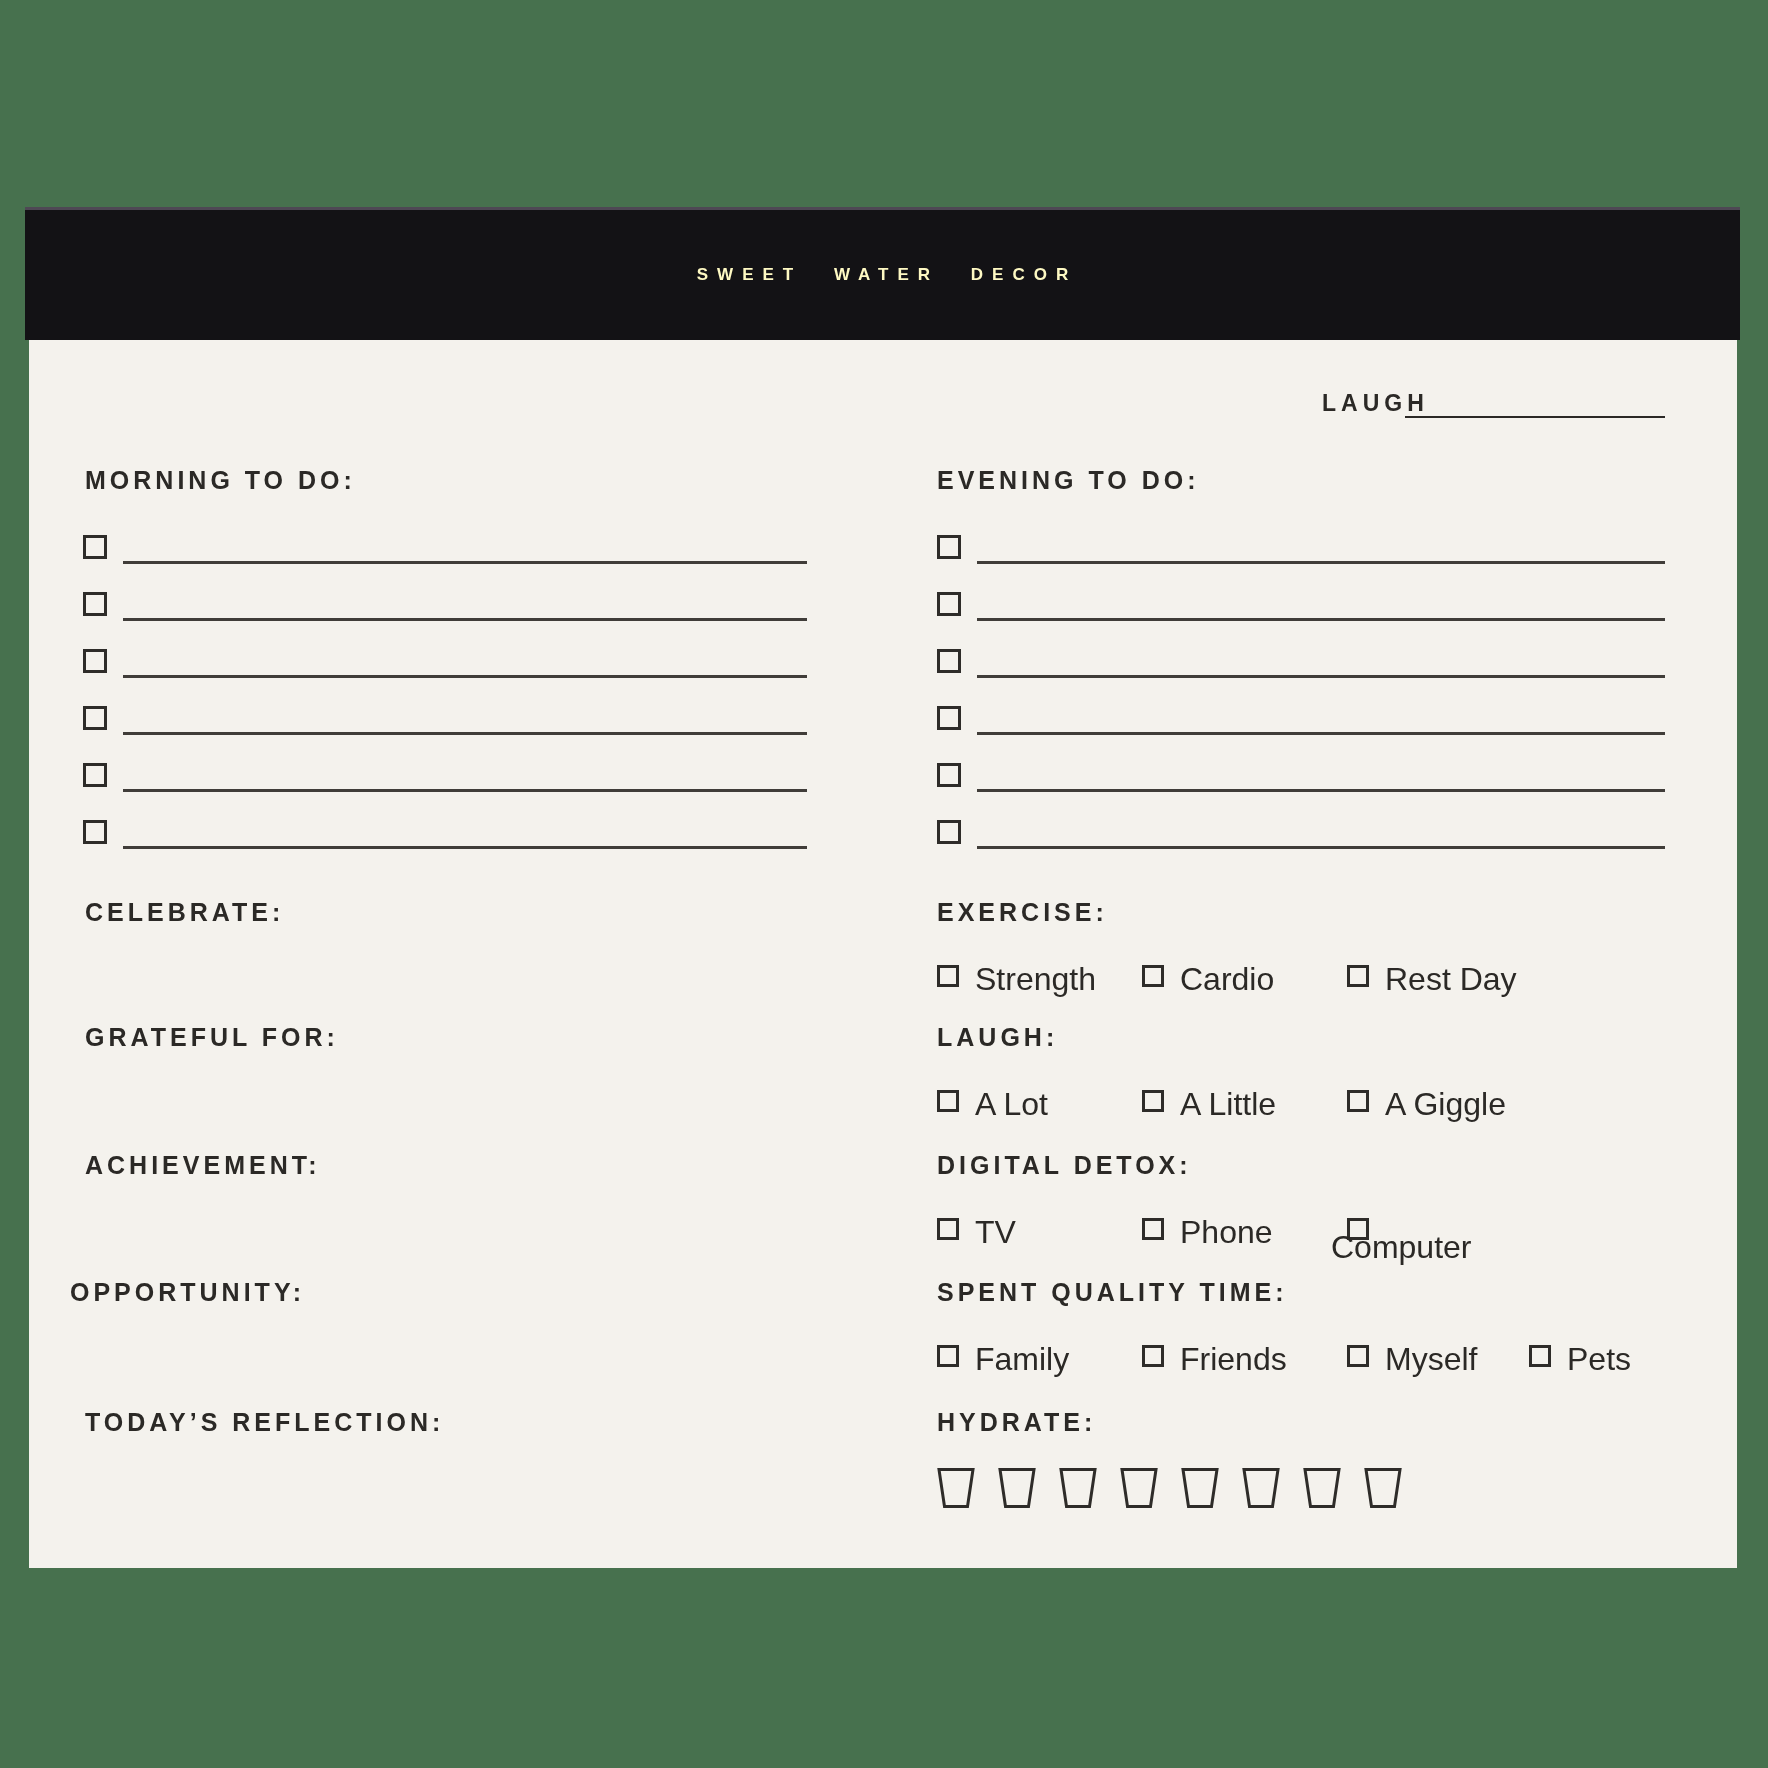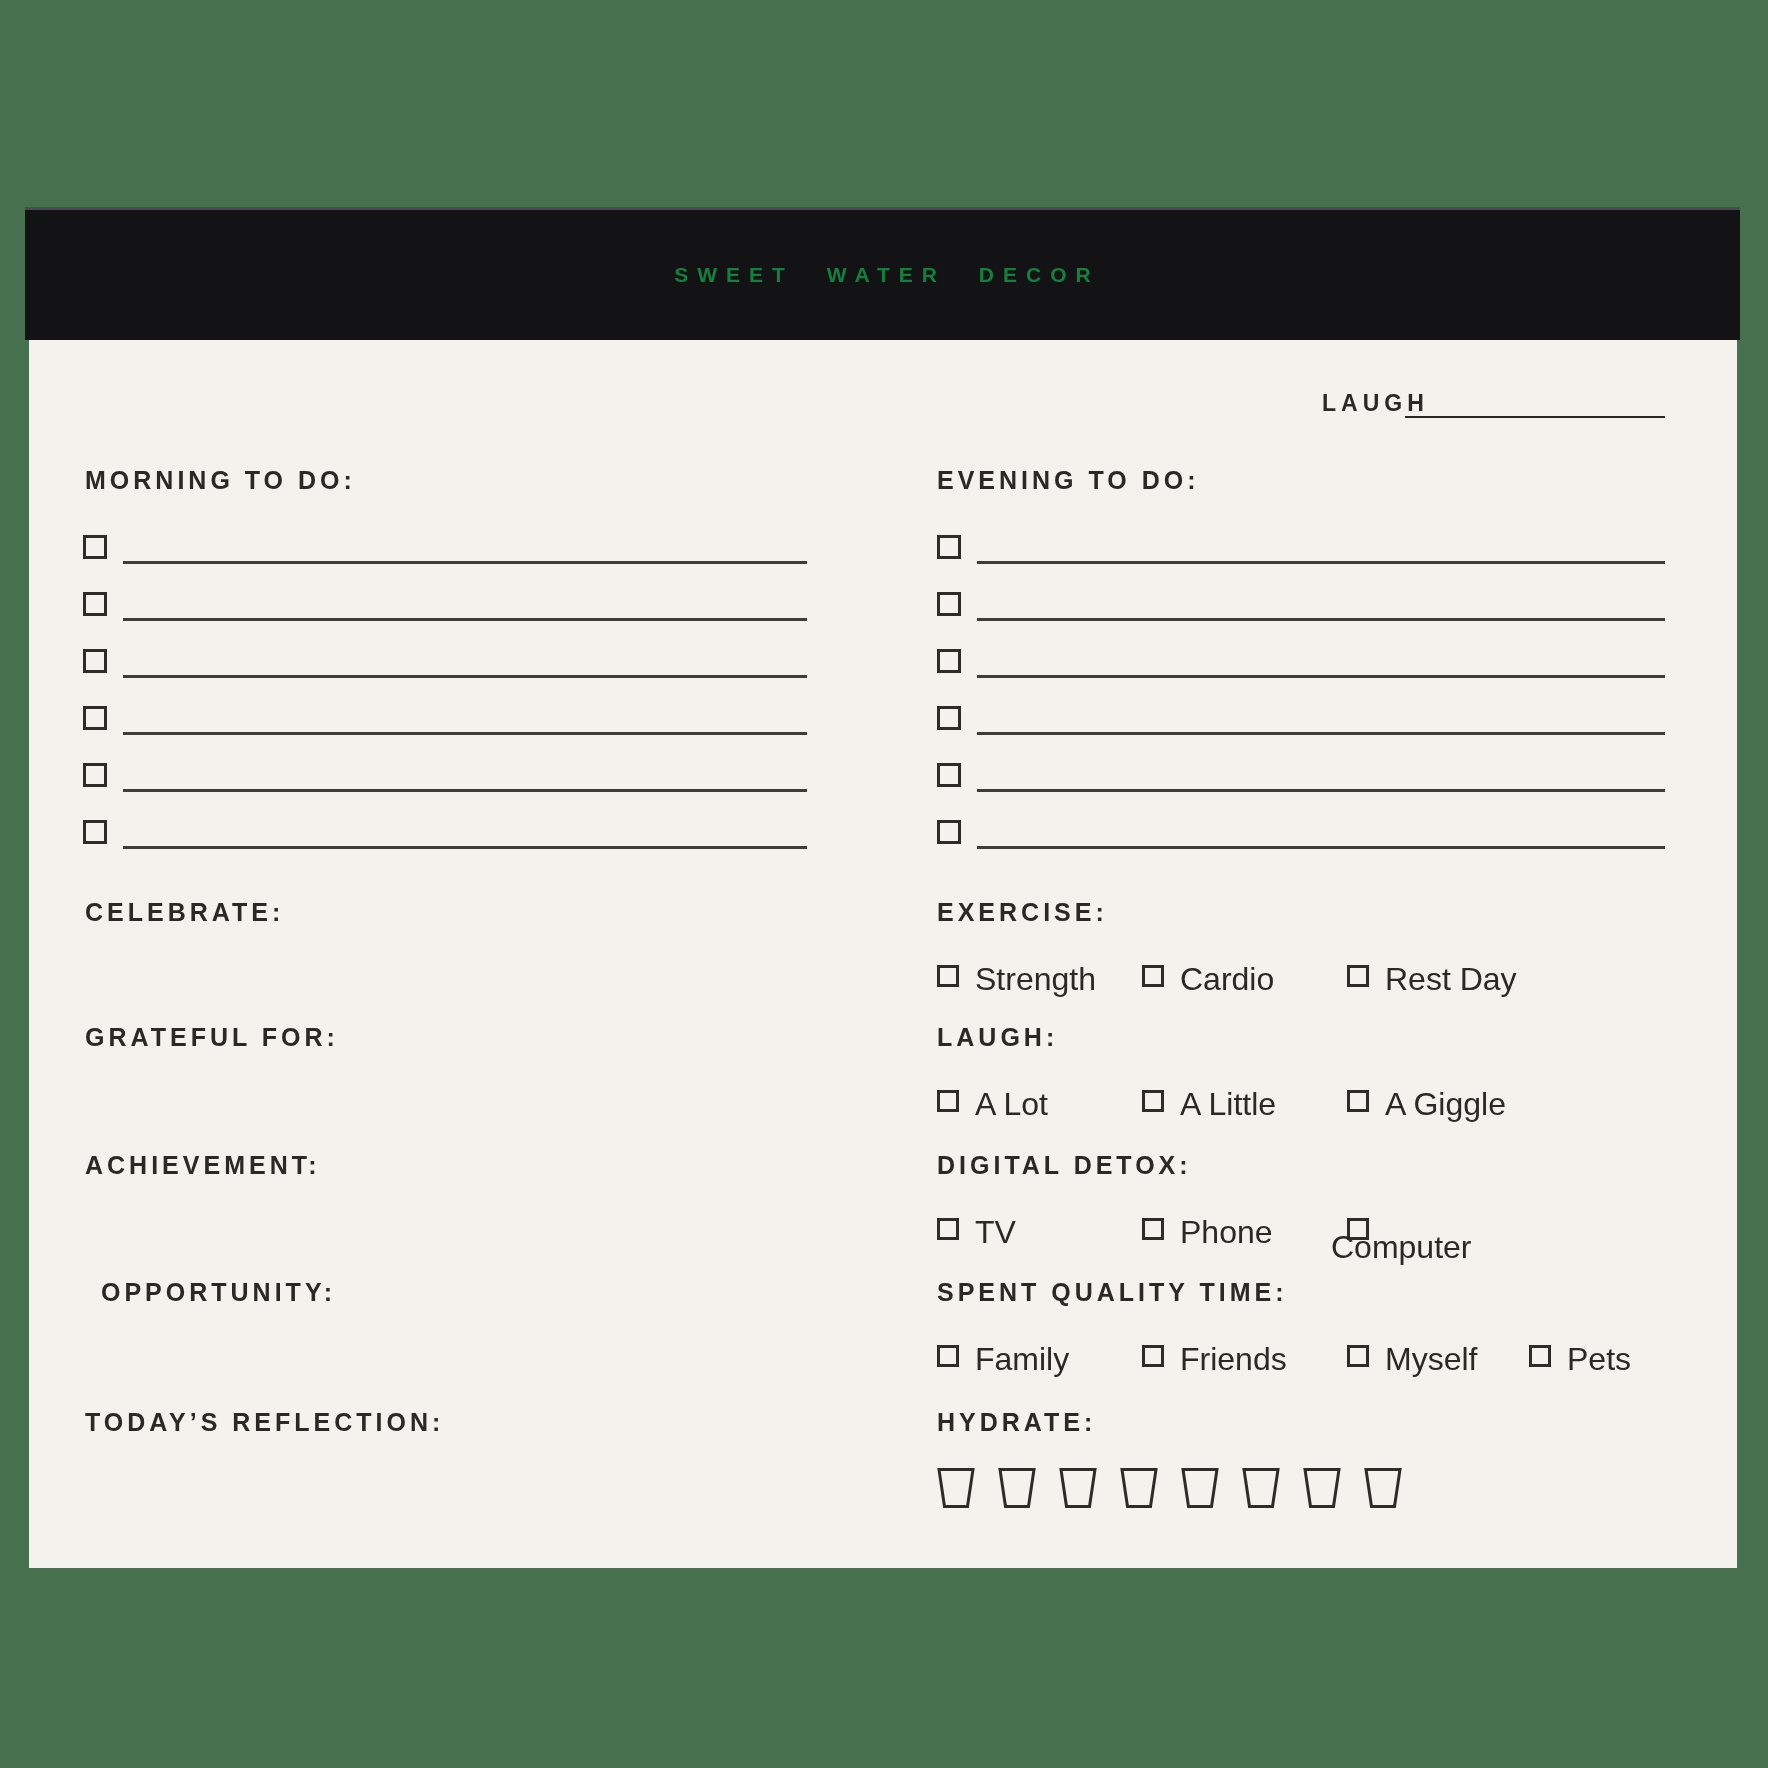--- a/index.html
+++ b/index.html
@@ -7,21 +7,21 @@
     width:1768px;height:1768px;position:relative;overflow:hidden;
     background:#47714e;
     font-family:"Liberation Sans", sans-serif;
   }
   .pad-header{
     position:absolute;left:25px;top:207px;width:1715px;height:133px;
     background:#131215;border-top:3px solid #4e4854;box-sizing:border-box;
     display:flex;align-items:center;justify-content:center;
   }
   .brand{
-    color:#15803d;font-size:21px;font-weight:700;
+    color:#fef9c3;font-size:17px;font-weight:700;
     letter-spacing:9px;word-spacing:18px;text-indent:9px;
   }
   .paper{
     position:absolute;left:29px;top:340px;width:1708px;height:1228px;
     background:#f4f2ed;
   }
   .abs{position:absolute;}
   .title{
     left:52px;top:40px;
     font-family:"Liberation Serif", serif;
@@ -96,21 +96,21 @@
       <div class="todo-line" style="left: 948px; top: 392px; width: 688px;"></div>
       <div class="todo-box" style="left: 908px; top: 423px;"></div>
       <div class="todo-line" style="left: 948px; top: 449px; width: 688px;"></div>
       <div class="todo-box" style="left: 908px; top: 480px;"></div>
       <div class="todo-line" style="left: 948px; top: 506px; width: 688px;"></div>
     </div>
 
   <div class="abs sec-label" style="left:56px;top:558px">CELEBRATE:</div>
   <div class="abs sec-label" style="left:56px;top:683px">GRATEFUL FOR:</div>
   <div class="abs sec-label" style="left:56px;top:811px">ACHIEVEMENT:</div>
-  <div class="abs sec-label" style="left:72px;top:938px">OPPORTUNITY:</div>
+  <div class="abs sec-label" style="left:41px;top:938px">OPPORTUNITY:</div>
   <div class="abs sec-label" style="left:56px;top:1068px">TODAY’S REFLECTION:</div>
 
   <div class="abs sec-label" style="left:908px;top:558px">EXERCISE:</div>
   <div class="abs sec-label" style="left:908px;top:683px">LAUGH:</div>
   <div class="abs sec-label" style="left:908px;top:811px">DIGITAL DETOX:</div>
   <div class="abs sec-label" style="left:908px;top:938px">SPENT QUALITY TIME:</div>
   <div class="abs sec-label" style="left:908px;top:1068px">HYDRATE:</div>
 
   <div id="option-rows">
       <div class="opt-box" style="left: 908px; top: 625px;"></div>

